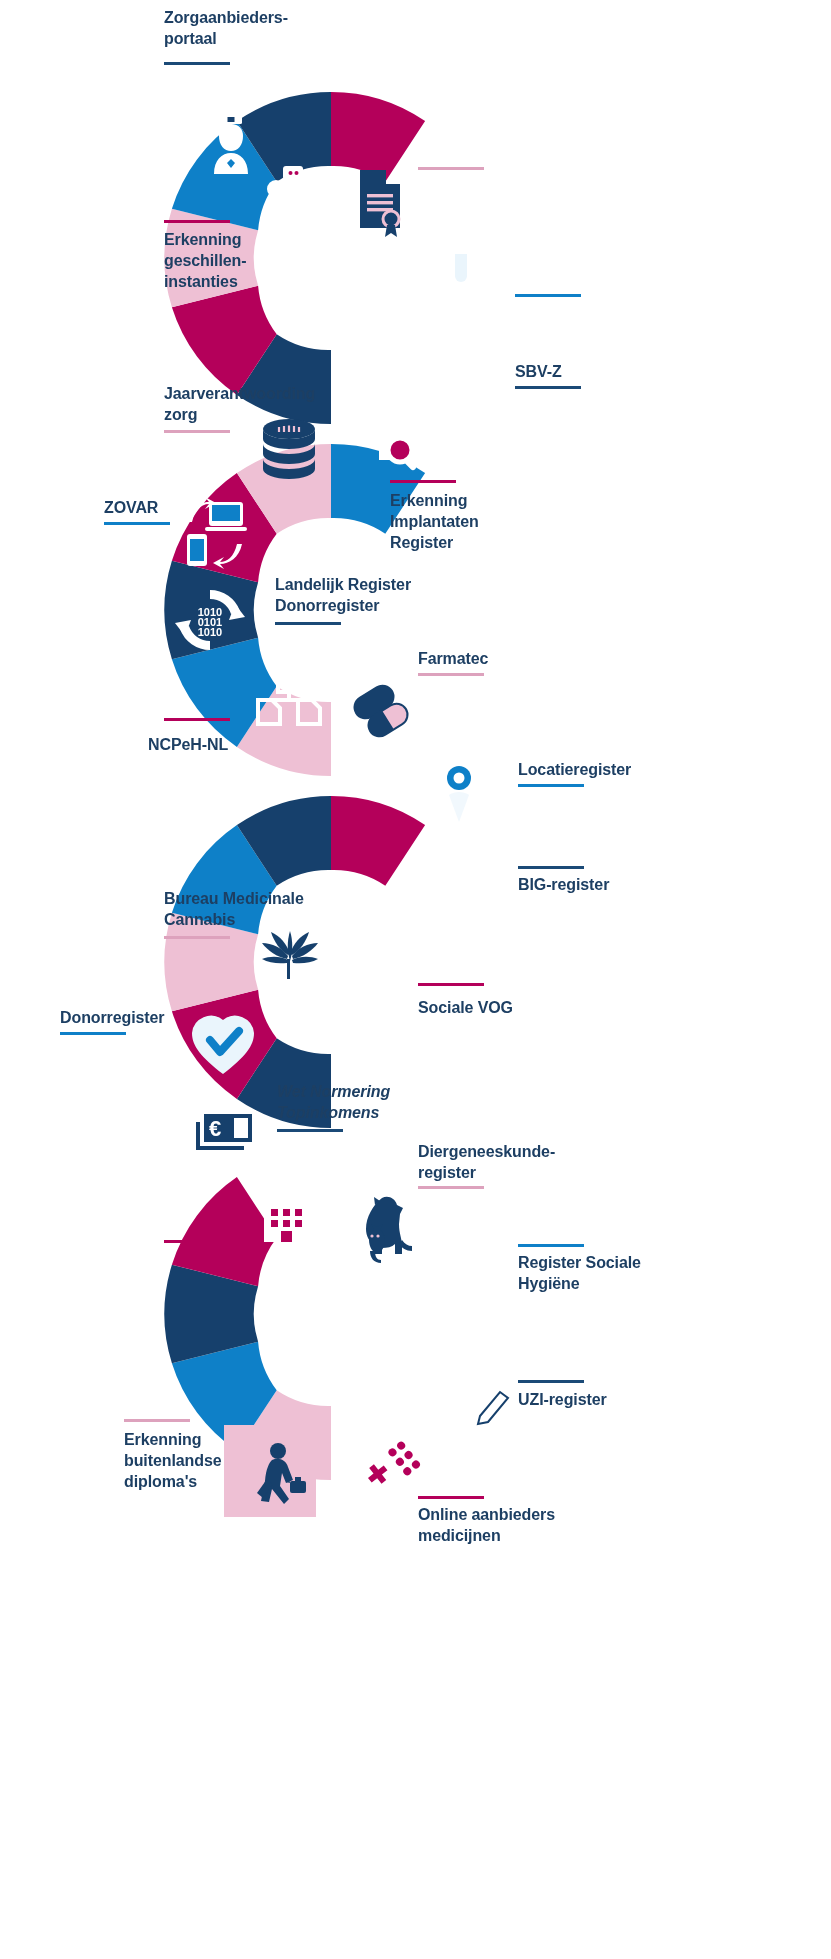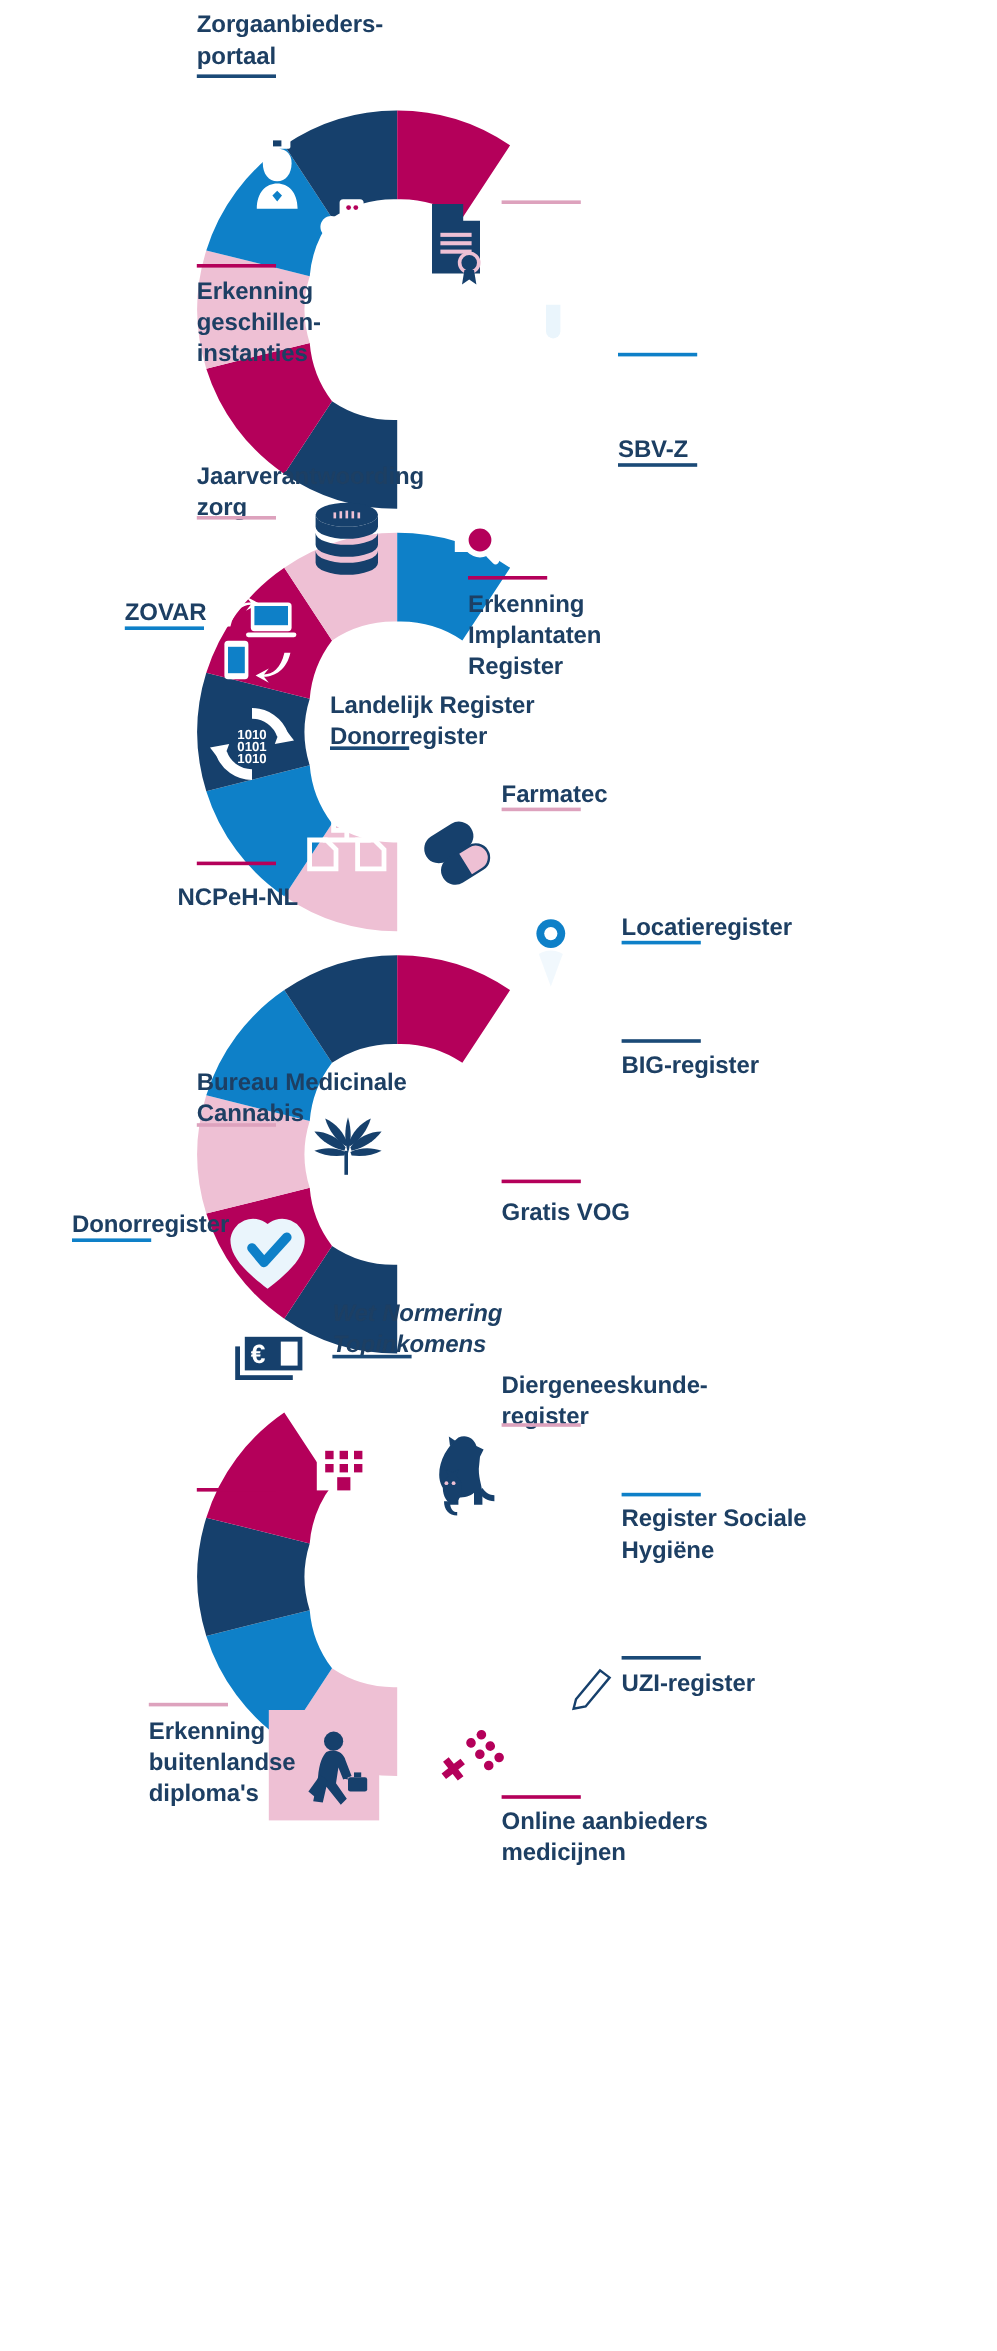--- a/index.html
+++ b/index.html
@@ -6,21 +6,21 @@
   body{
     width:831px;height:1959px;position:relative;overflow:hidden;
     font-family:"Liberation Sans", sans-serif;
   }
   #stage{position:absolute;inset:0;width:831px;height:1959px;}
   #snake{position:absolute;left:0;top:0;width:831px;height:1959px;}
 
   .label{
     position:absolute;
     font-family:"Liberation Sans", sans-serif;
-    font-size:20px;
+    font-size:16px;
     font-weight:700;
     line-height:1.30;
     color:#1d3f63;
     letter-spacing:-0.1px;
     white-space:pre-line;
   }
   .label.right{text-align:left;}
   .label.left{text-align:left;}
   .rule{
     position:absolute;
@@ -356,21 +356,21 @@
   <div class="label right" style="left:418px;top:649px;width:180px;">Farmatec</div>
   <div class="rule pink" style="left:418px;top:673px;"></div>
 
   <div class="label right" style="left:518px;top:760px;width:190px;">Locatieregister</div>
   <div class="rule blue" style="left:518px;top:784px;"></div>
 
   <div class="rule navy" style="left:518px;top:866px;"></div>
   <div class="label right" style="left:518px;top:875px;width:180px;">BIG-register</div>
 
   <div class="rule magenta" style="left:418px;top:983px;"></div>
-  <div class="label right" style="left:418px;top:998px;width:180px;">Gratis VOG</div>
+  <div class="label right" style="left:418px;top:998px;width:180px;">Sociale VOG</div>
 
   <div class="label left" style="left:164px;top:889px;width:210px;">Bureau Medicinale
 Cannabis</div>
   <div class="rule pink" style="left:164px;top:936px;"></div>
 
   <div class="label left" style="left:60px;top:1008px;width:170px;">Donorregister</div>
   <div class="rule blue" style="left:60px;top:1032px;"></div>
 
   <div class="label right" style="left:277px;top:1082px;width:200px;font-style:italic;">Wet Normering
 Topinkomens</div>

